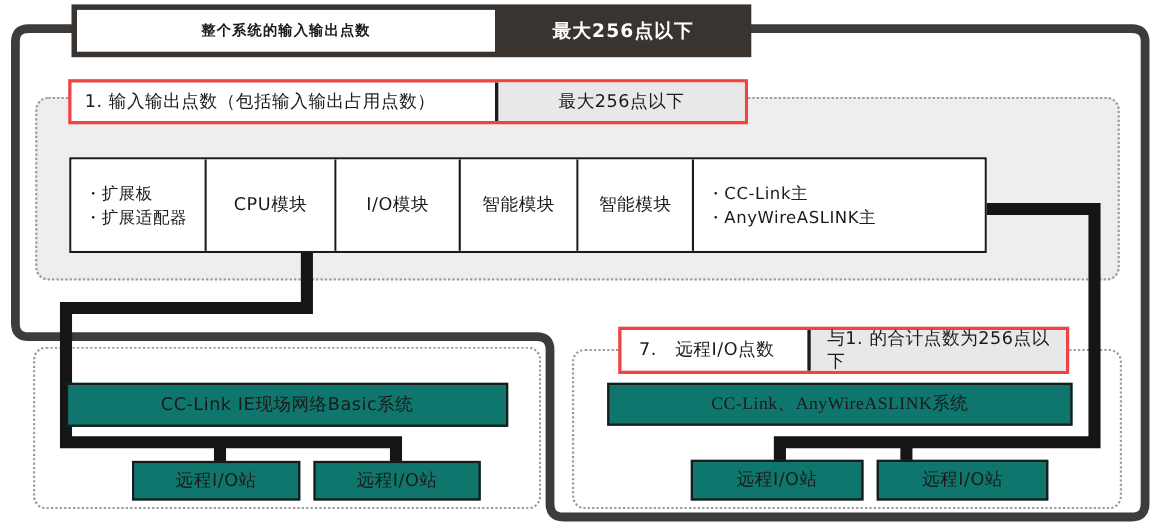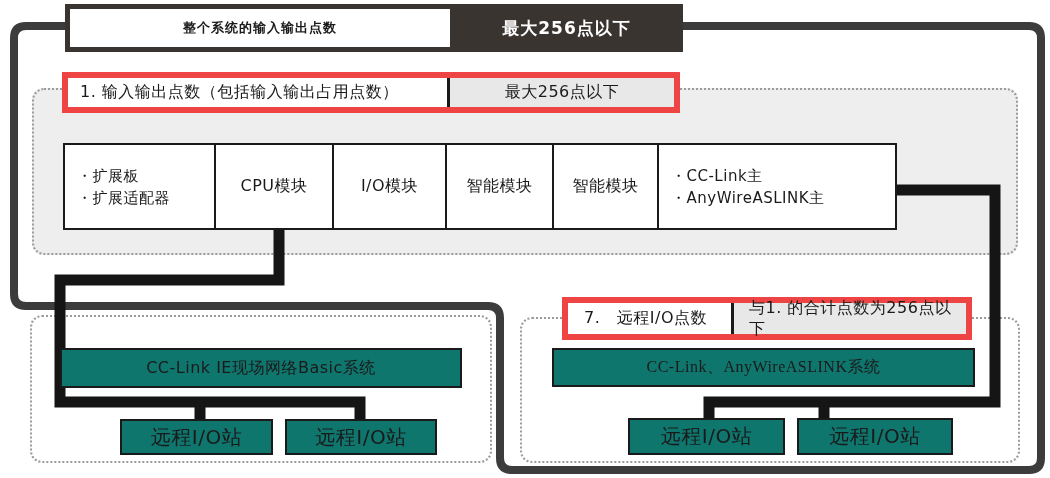--- a/index.html
+++ b/index.html
@@ -28,21 +28,21 @@
   .banner-white{
     margin:5px 0 5px 5px;width:380px;background:#ffffff;display:flex;align-items:center;justify-content:center;
     font-size:13px;font-weight:bold;letter-spacing:1px;
   }
   .banner-dark{
     flex:1;display:flex;align-items:center;justify-content:center;color:#ffffff;
     font-size:17px;font-weight:bold;letter-spacing:1px;
   }
 
   
-  .sec-box{border:6px solid #ef4444;background:#ffffff;display:flex;align-items:stretch;}
+  .sec-box{border:3px solid #ef4444;background:#ffffff;display:flex;align-items:stretch;}
   .sec-title{flex:1;display:flex;align-items:center;padding-left:12px;font-size:16px;letter-spacing:0.5px;}
   .sec-badge{
     border-left:3px solid #1a1a1a;background:#e8e8e8;display:flex;align-items:center;justify-content:center;
     font-size:16px;letter-spacing:0.5px;
   }
   #sec1{left:62px;top:72px;width:618px;height:41px;}
   #sec1 .sec-badge{width:227px;}
   #sec2{left:562px;top:297px;width:410px;height:43px;}
   #sec2 .sec-badge{width:235px;padding-left:15px;}
   #sec2 .sec-title{padding-left:16px;}
@@ -57,21 +57,21 @@
     font-size:16px;letter-spacing:0.5px;background:#ffffff;
   }
   .mod:last-child{border-right:none;flex:1;}
   .mod.bullets{align-items:flex-start;padding-left:12px;font-size:15px;line-height:22px;}
 
   
   .plain-box{
     border:2.5px solid #1a1a1a;background:#0f766e;display:flex;align-items:center;justify-content:center;
     font-size:16px;letter-spacing:0.5px;
   }
-  .station{font-size:20px;}
+  .station{font-size:16px;}
 </style>
 </head>
 <body>
 
 <div id="containers">
   <div class="abs dotted gray-fill" style="left:32px;top:88px;width:986px;height:167px;"></div>
   <div class="abs dotted white-fill" style="left:30px;top:315px;width:462px;height:148px;"></div>
   <div class="abs dotted white-fill" style="left:520px;top:317px;width:500px;height:146px;"></div>
 </div>
 
@@ -93,21 +93,21 @@
     <div class="banner-white">整个系统的输入输出点数</div>
     <div class="banner-dark">最大256点以下</div>
   </div>
 
   <div class="abs sec-box" id="sec1">
     <div class="sec-title">1. 输入输出点数（包括输入输出占用点数）</div>
     <div class="sec-badge">最大256点以下</div>
   </div>
 
   <div class="abs mod-row">
-    <div class="mod bullets" style="width:151px;">
+    <div class="mod bullets" style="width:123px;">
       <div>・扩展板</div>
       <div>・扩展适配器</div>
     </div>
     <div class="mod" style="width:118px;">
       <div>CPU模块</div>
     </div>
     <div class="mod" style="width:113px;">
       <div>I/O模块</div>
     </div>
     <div class="mod" style="width:107px;">

